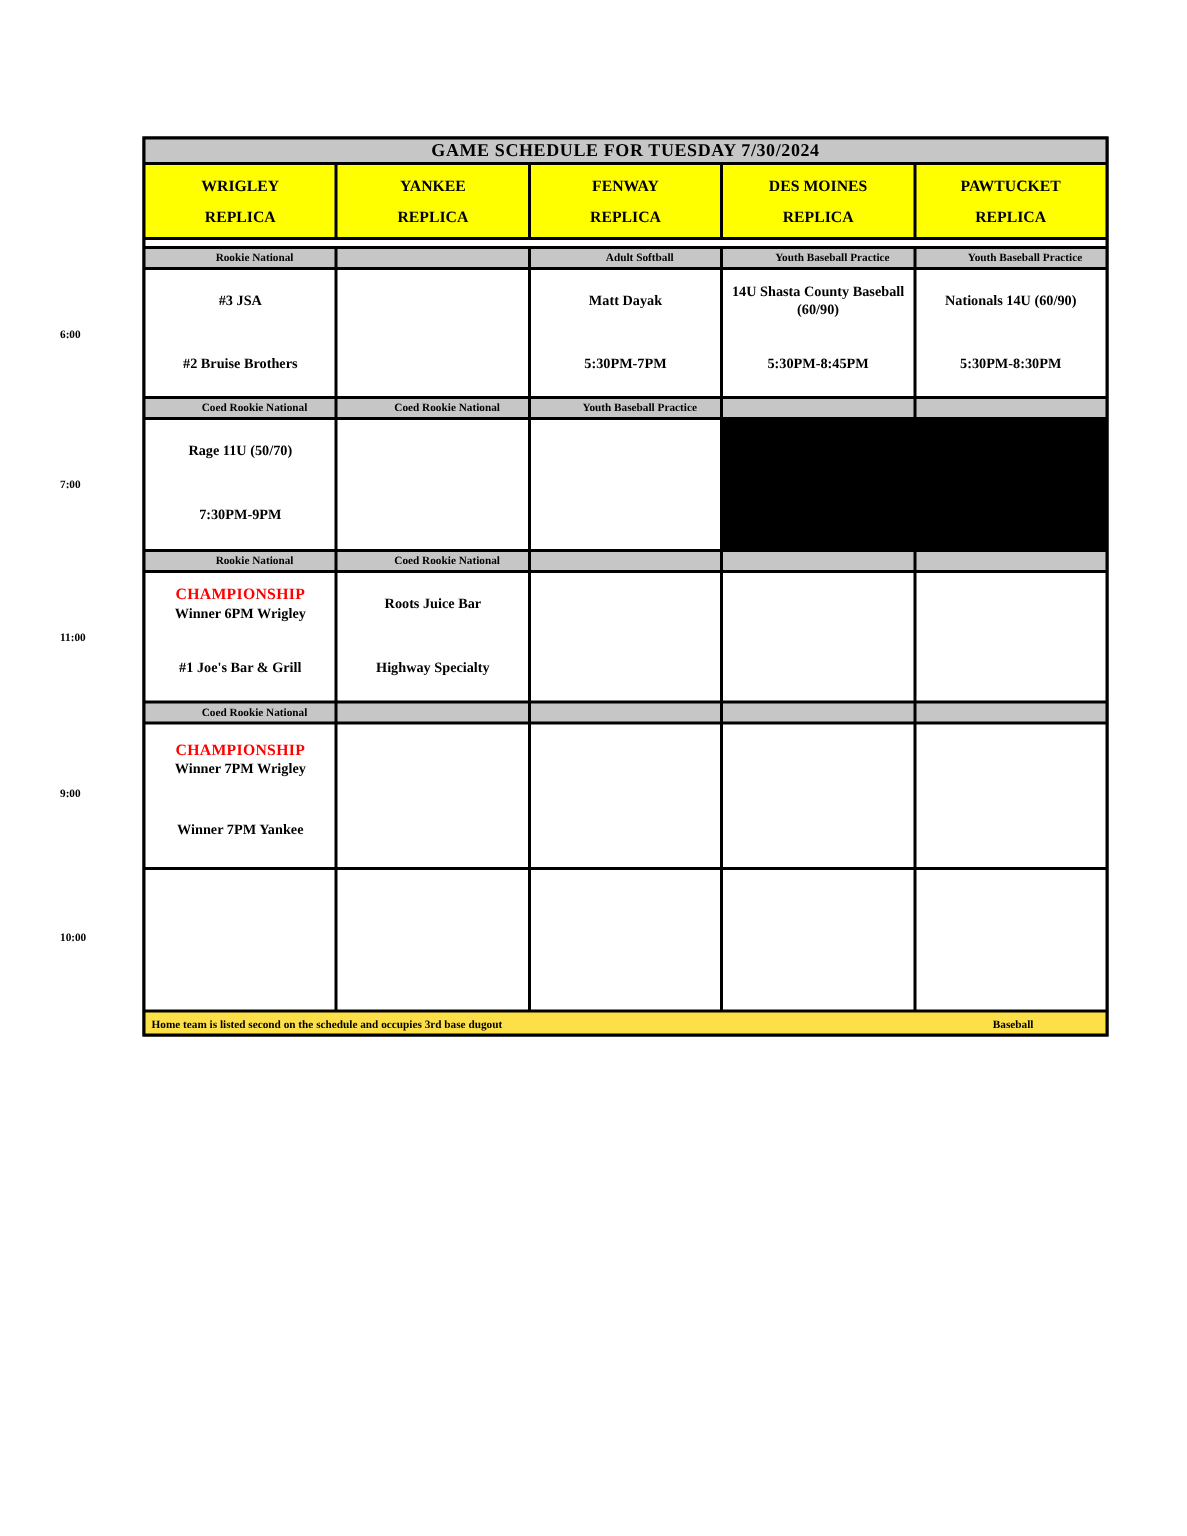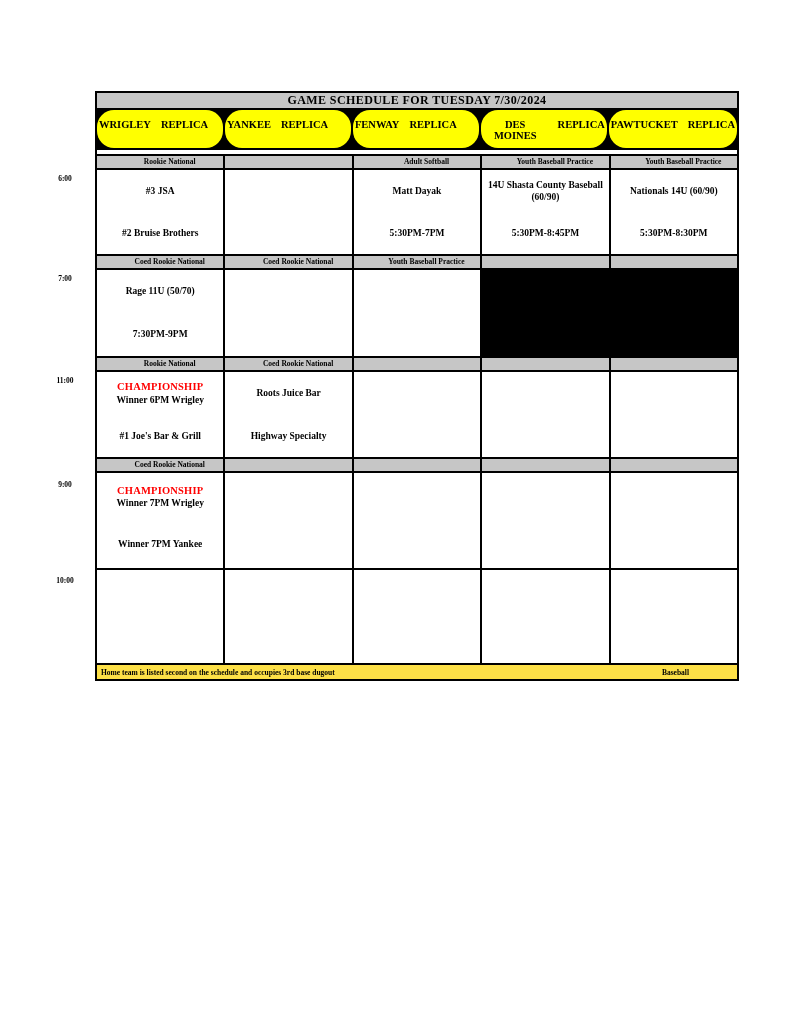--- a/index.html
+++ b/index.html
@@ -19,21 +19,21 @@
     display:flex; flex-direction:column; gap:2px;margin-top:23px;
   }
   .row5 { display:grid; grid-template-columns:repeat(5,1fr); gap:2px; background:transparent; }
 
   .title-bar {
     background:#c6c6c6; text-align:center; font-weight:bold;
     font-size:12px; line-height:15px; height:15px; letter-spacing:.4px;
   }
   .head-cell {
     background:#ffff00; text-align:center; font-weight:bold; font-size:10.5px;
-    padding:9px 2px 7px; display:flex; flex-direction:row; gap:10px;border-radius:17px;
+    padding:9px 2px 7px; display:flex; flex-direction:column; gap:10px;
   }
   .gap-row { background:#fff; height:4px; }
 
   .band-cell {
     background:#c6c6c6; text-align:center; font-weight:bold;
     font-size:7.5px; height:12px; line-height:12px; overflow:hidden; white-space:nowrap;padding-left:19px;
   }
 
   .cell {
     background:#fff; display:flex; flex-direction:column;
@@ -45,22 +45,22 @@
   .champ { color:#ff0000; font-size:10.5px; letter-spacing:.2px; }
   .champ:empty, .line:empty { display:none; }
 
   .footer-bar {
     background:#fde047; font-weight:bold; font-size:7.5px; height:14px;
     display:flex; justify-content:space-between; align-items:center;
     padding:0 48px 0 4px;
   }
 
   .time-label {
-    position:absolute; left:40px; width:50px; text-align:center;
-    font-weight:bold; font-size:7.5px; line-height:9px;
+    position:absolute; left:40px; width:50px; text-align:left;
+    font-weight:bold; font-size:7.5px; line-height:9px;margin-top:44px;
   }
   .t0{top:174px} .t1{top:274px} .t2{top:376px} .t3{top:480px} .t4{top:576px}
 </style>
 </head>
 <body>
 
 <div class="page">
 
   <div class="time-label t0">6:00</div>
   <div class="time-label t1">7:00</div>

